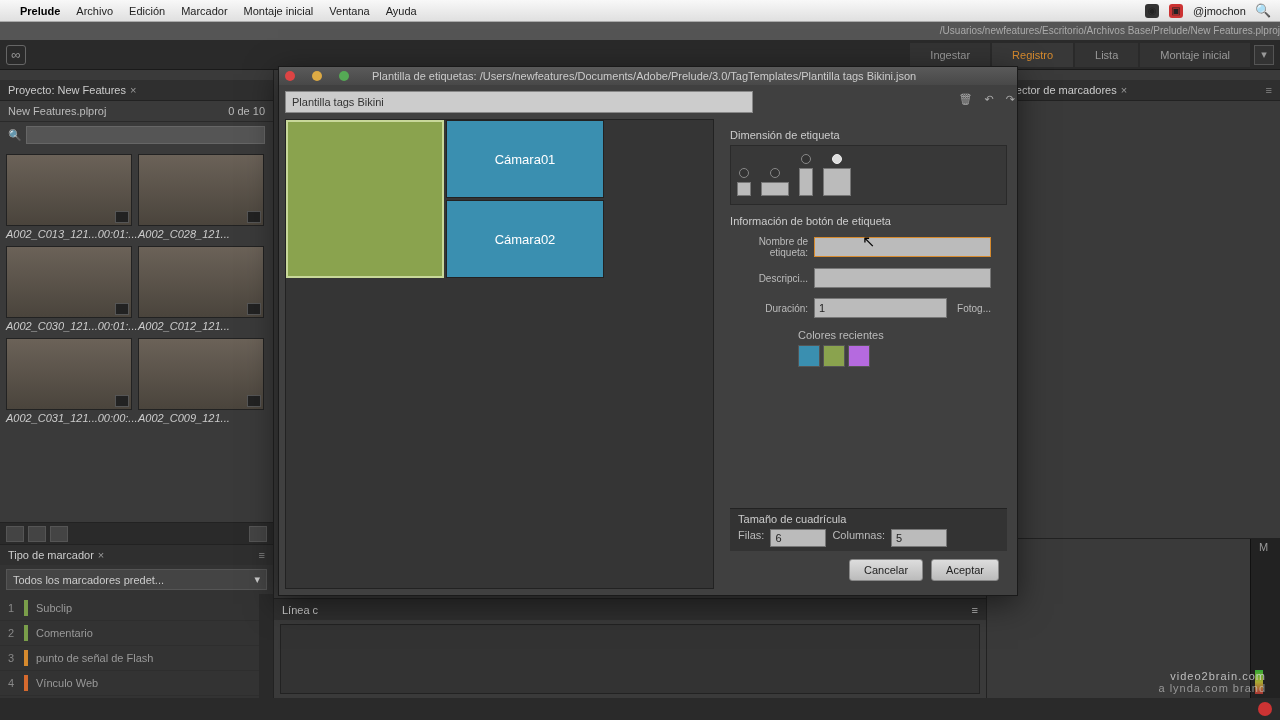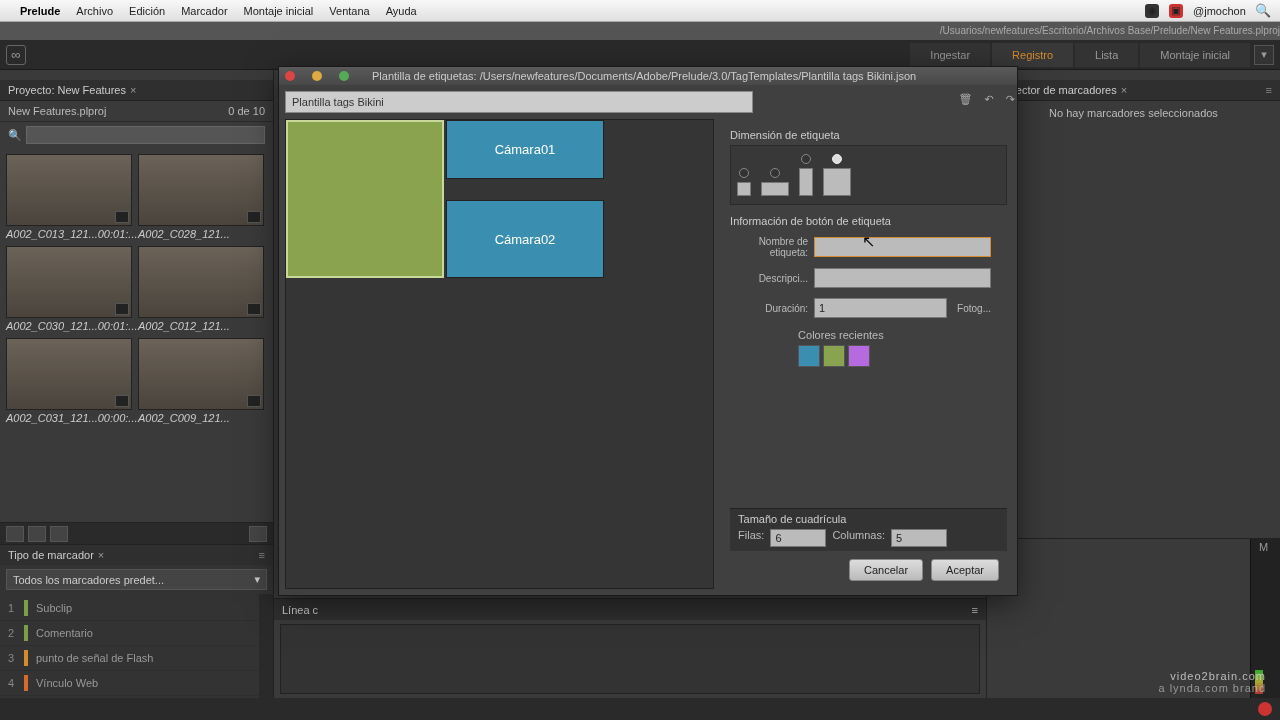--- a/index.html
+++ b/index.html
@@ -75,21 +75,21 @@
 .dialog-titlebar { height:18px; background:linear-gradient(#5a5a5a,#484848); display:flex; align-items:center; padding:0 6px; gap:17px; color:#ccc; font-size:10px; }
 .traffic { width:10px; height:10px; border-radius:50%; }
 .traffic.r { background:#d44; } .traffic.y { background:#da4; } .traffic.g { background:#5a5; }
 .dialog-title-input { margin:6px; background:#ccc; border:1px solid #888; padding:4px 6px; color:#333; width:468px; }
 
 .dialog-body { flex:1; display:flex; }
 .template-area { width:478px; padding:0 6px 6px 6px; display:flex; flex-direction:column; }
 .template-grid { flex:1; background:#353535; border:1px solid #222; position:relative; }
 .tag-btn { position:absolute; border:1px solid #222; display:flex; align-items:center; justify-content:center; color:#fff; font-size:13px; }
 .tag-green { left:0; top:0; width:158px; height:158px; background:#8aa34e; border:2px solid #c8d89a; }
-.tag-blue1 { left:160px; top:0; width:158px; height:59px; background:#3a8fb0; }
+.tag-blue1 { left:160px; top:0; width:158px; height:78px; background:#3a8fb0; }
 .tag-blue2 { left:160px; top:80px; width:158px; height:78px; background:#3a8fb0; }
 
 .props-area { flex:1; padding:6px 10px; display:flex; flex-direction:column; color:#ccc; }
 .props-toolbar { display:flex; justify-content:flex-end; gap:12px; padding:0 2px 6px 0; color:#aaa; }
 .props-toolbar span { cursor:pointer; }
 .section-label { color:#ccc; margin:4px 0; }
 .dim-row { display:flex; gap:10px; align-items:flex-end; background:#383838; padding:8px 6px; border:1px solid #2a2a2a; }
 .dim-opt { display:flex; flex-direction:column; align-items:center; gap:4px; }
 .dim-opt .radio { width:10px; height:10px; border-radius:50%; border:1px solid #888; background:#333; }
 .dim-opt.selected .radio { background:#ddd; border-color:#eee; }
@@ -288,21 +288,20 @@
     </div>
     <div class="timeline-body"></div>
   </div>
 
   <div class="right-panel">
     <div class="panel-header">
       <span>Inspector de marcadores</span>
       <span class="close">×</span>
       <span class="menu-icon">≡</span>
     </div>
-    <div class="inspector-msg">No hay marcadores seleccionados</div>
     <div style="flex:1"></div>
     <div style="display:flex; height:160px; border-top:1px solid #222;">
       <div style="flex:1"></div>
       <div class="audio-meter">
         <div style="position:absolute;top:2px;left:8px;color:#999">M</div>
         <div class="bar"></div>
       </div>
     </div>
   </div>
 </div>

